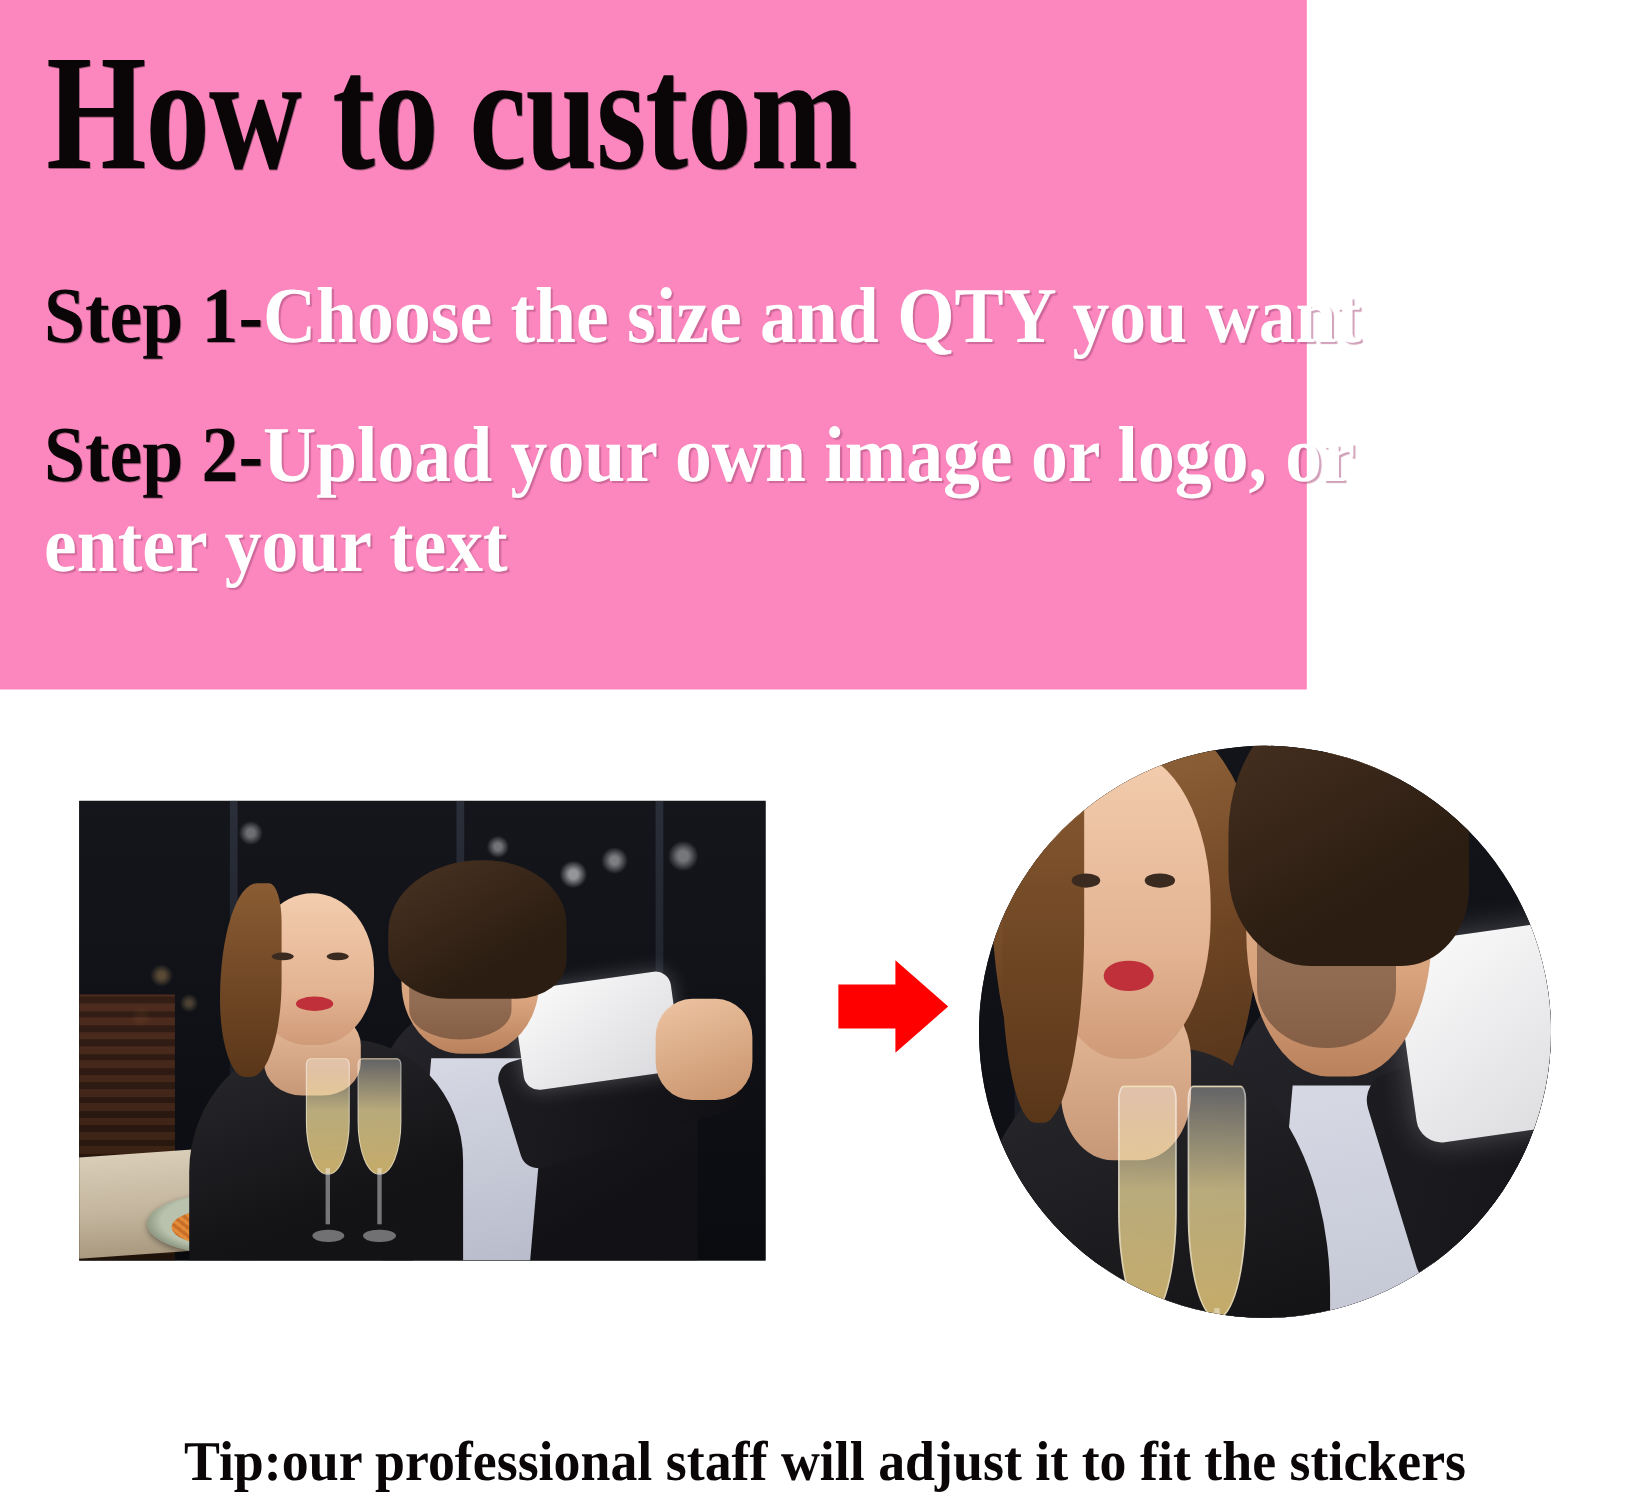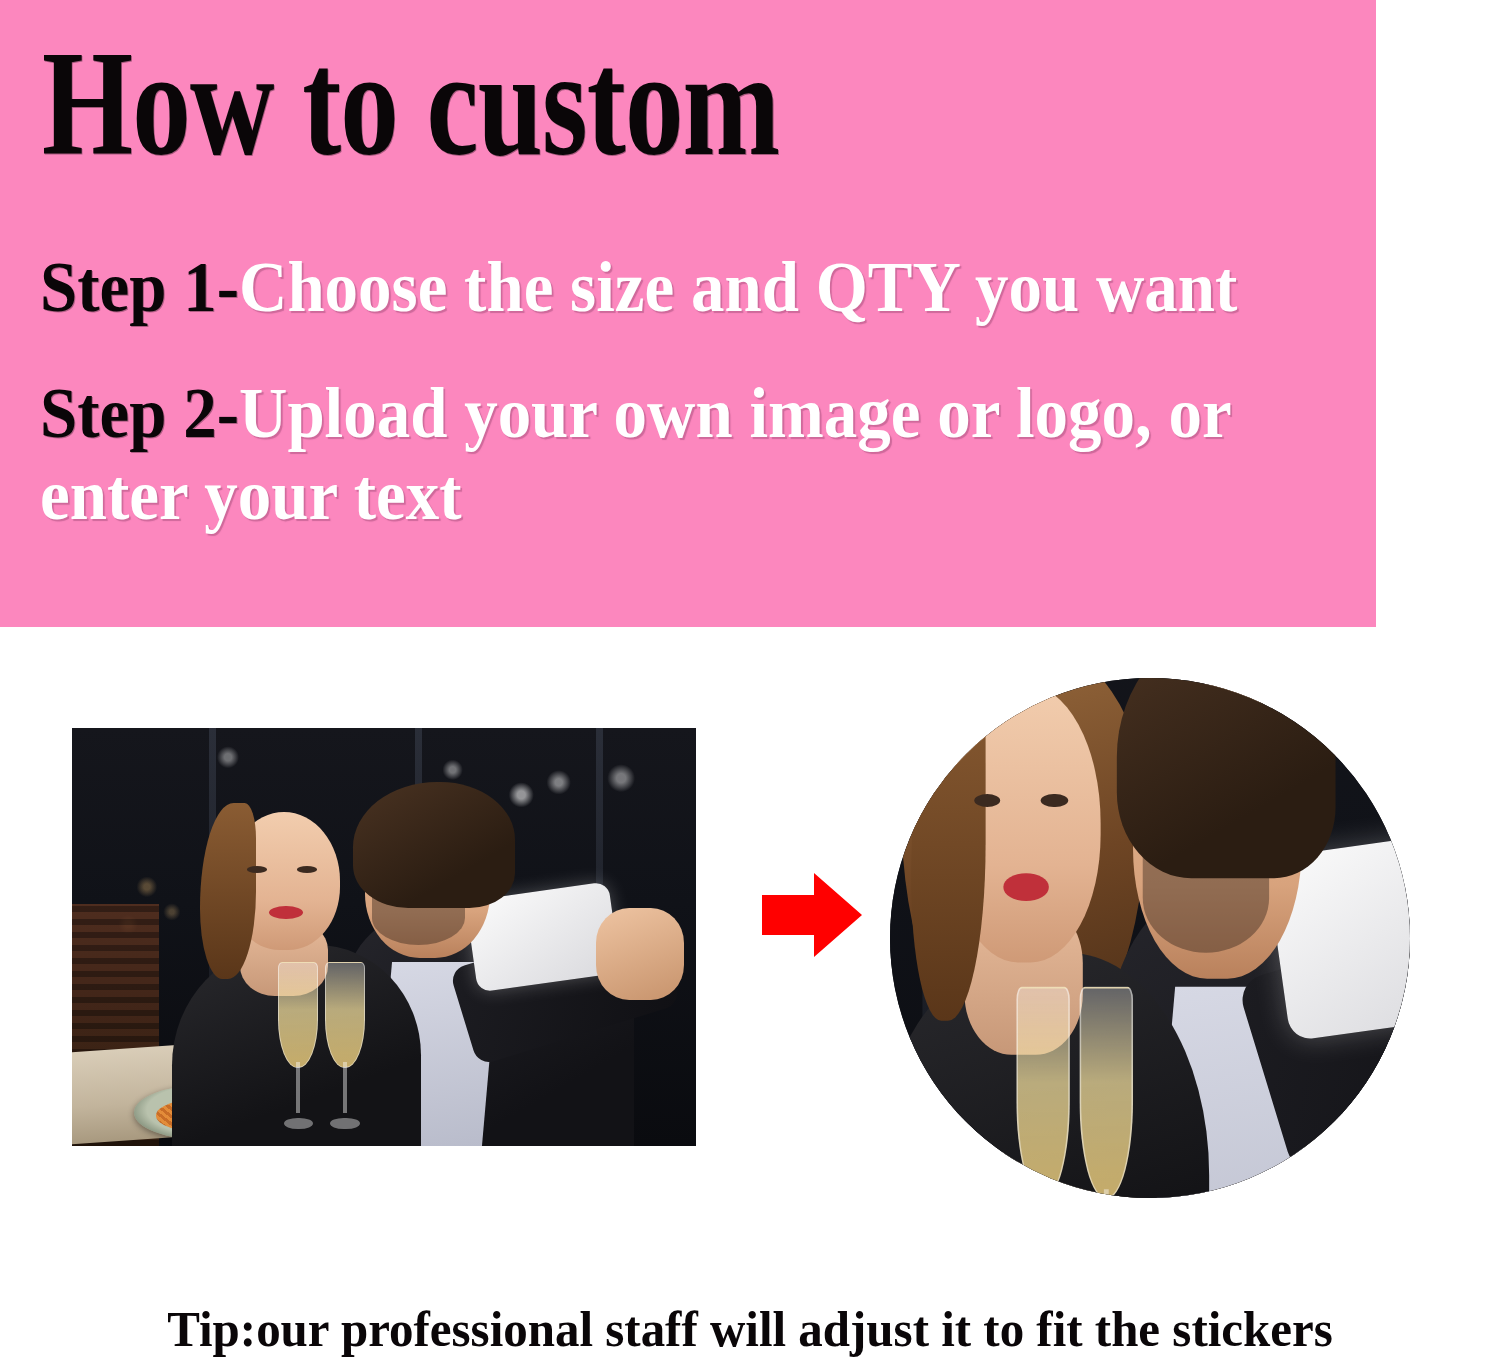--- a/index.html
+++ b/index.html
@@ -20,21 +20,21 @@
     width: 1500px;
     height: 1367px;
     background: #ffffff;
   }
 
   
   .pink-band {
     position: absolute;
     left: 0;
     top: 0;
-    width: 1376px;
+    width: 1188px;
     height: 627px;
     background: #fc87be;
   }
 
   .headline {
     position: absolute;
     left: 42px;
     top: 28px;
     width: 1400px;
     color: #0a0608;

